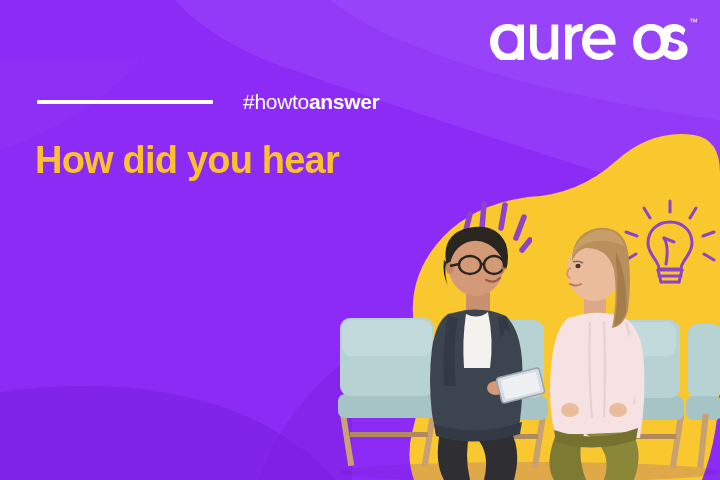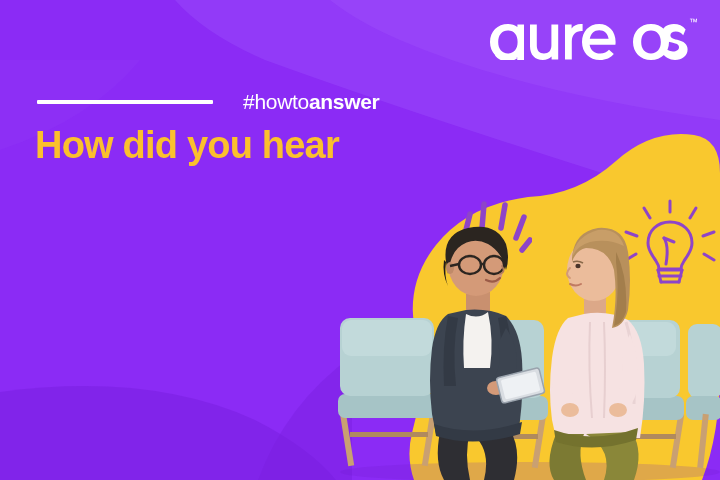--- a/index.html
+++ b/index.html
@@ -67,21 +67,21 @@
   #headline {
     position:absolute;
     left:35px; top:124px;
     width:430px;
     color:#FBC02D;
     font-size:38px;
     font-weight:700;
     line-height:1.15;
     letter-spacing:-0.8px;
   }
-  #headline .hl-line { display:block; white-space:nowrap; }
+  #headline .hl-line { display:block; white-space:nowrap;margin-top:15px; }
 
   
   #blob {
     position:absolute;
     left:402px; top:133px;
     width:318px; height:347px;
   }
   #blob svg { display:block; width:318px; height:347px; }
 
   

